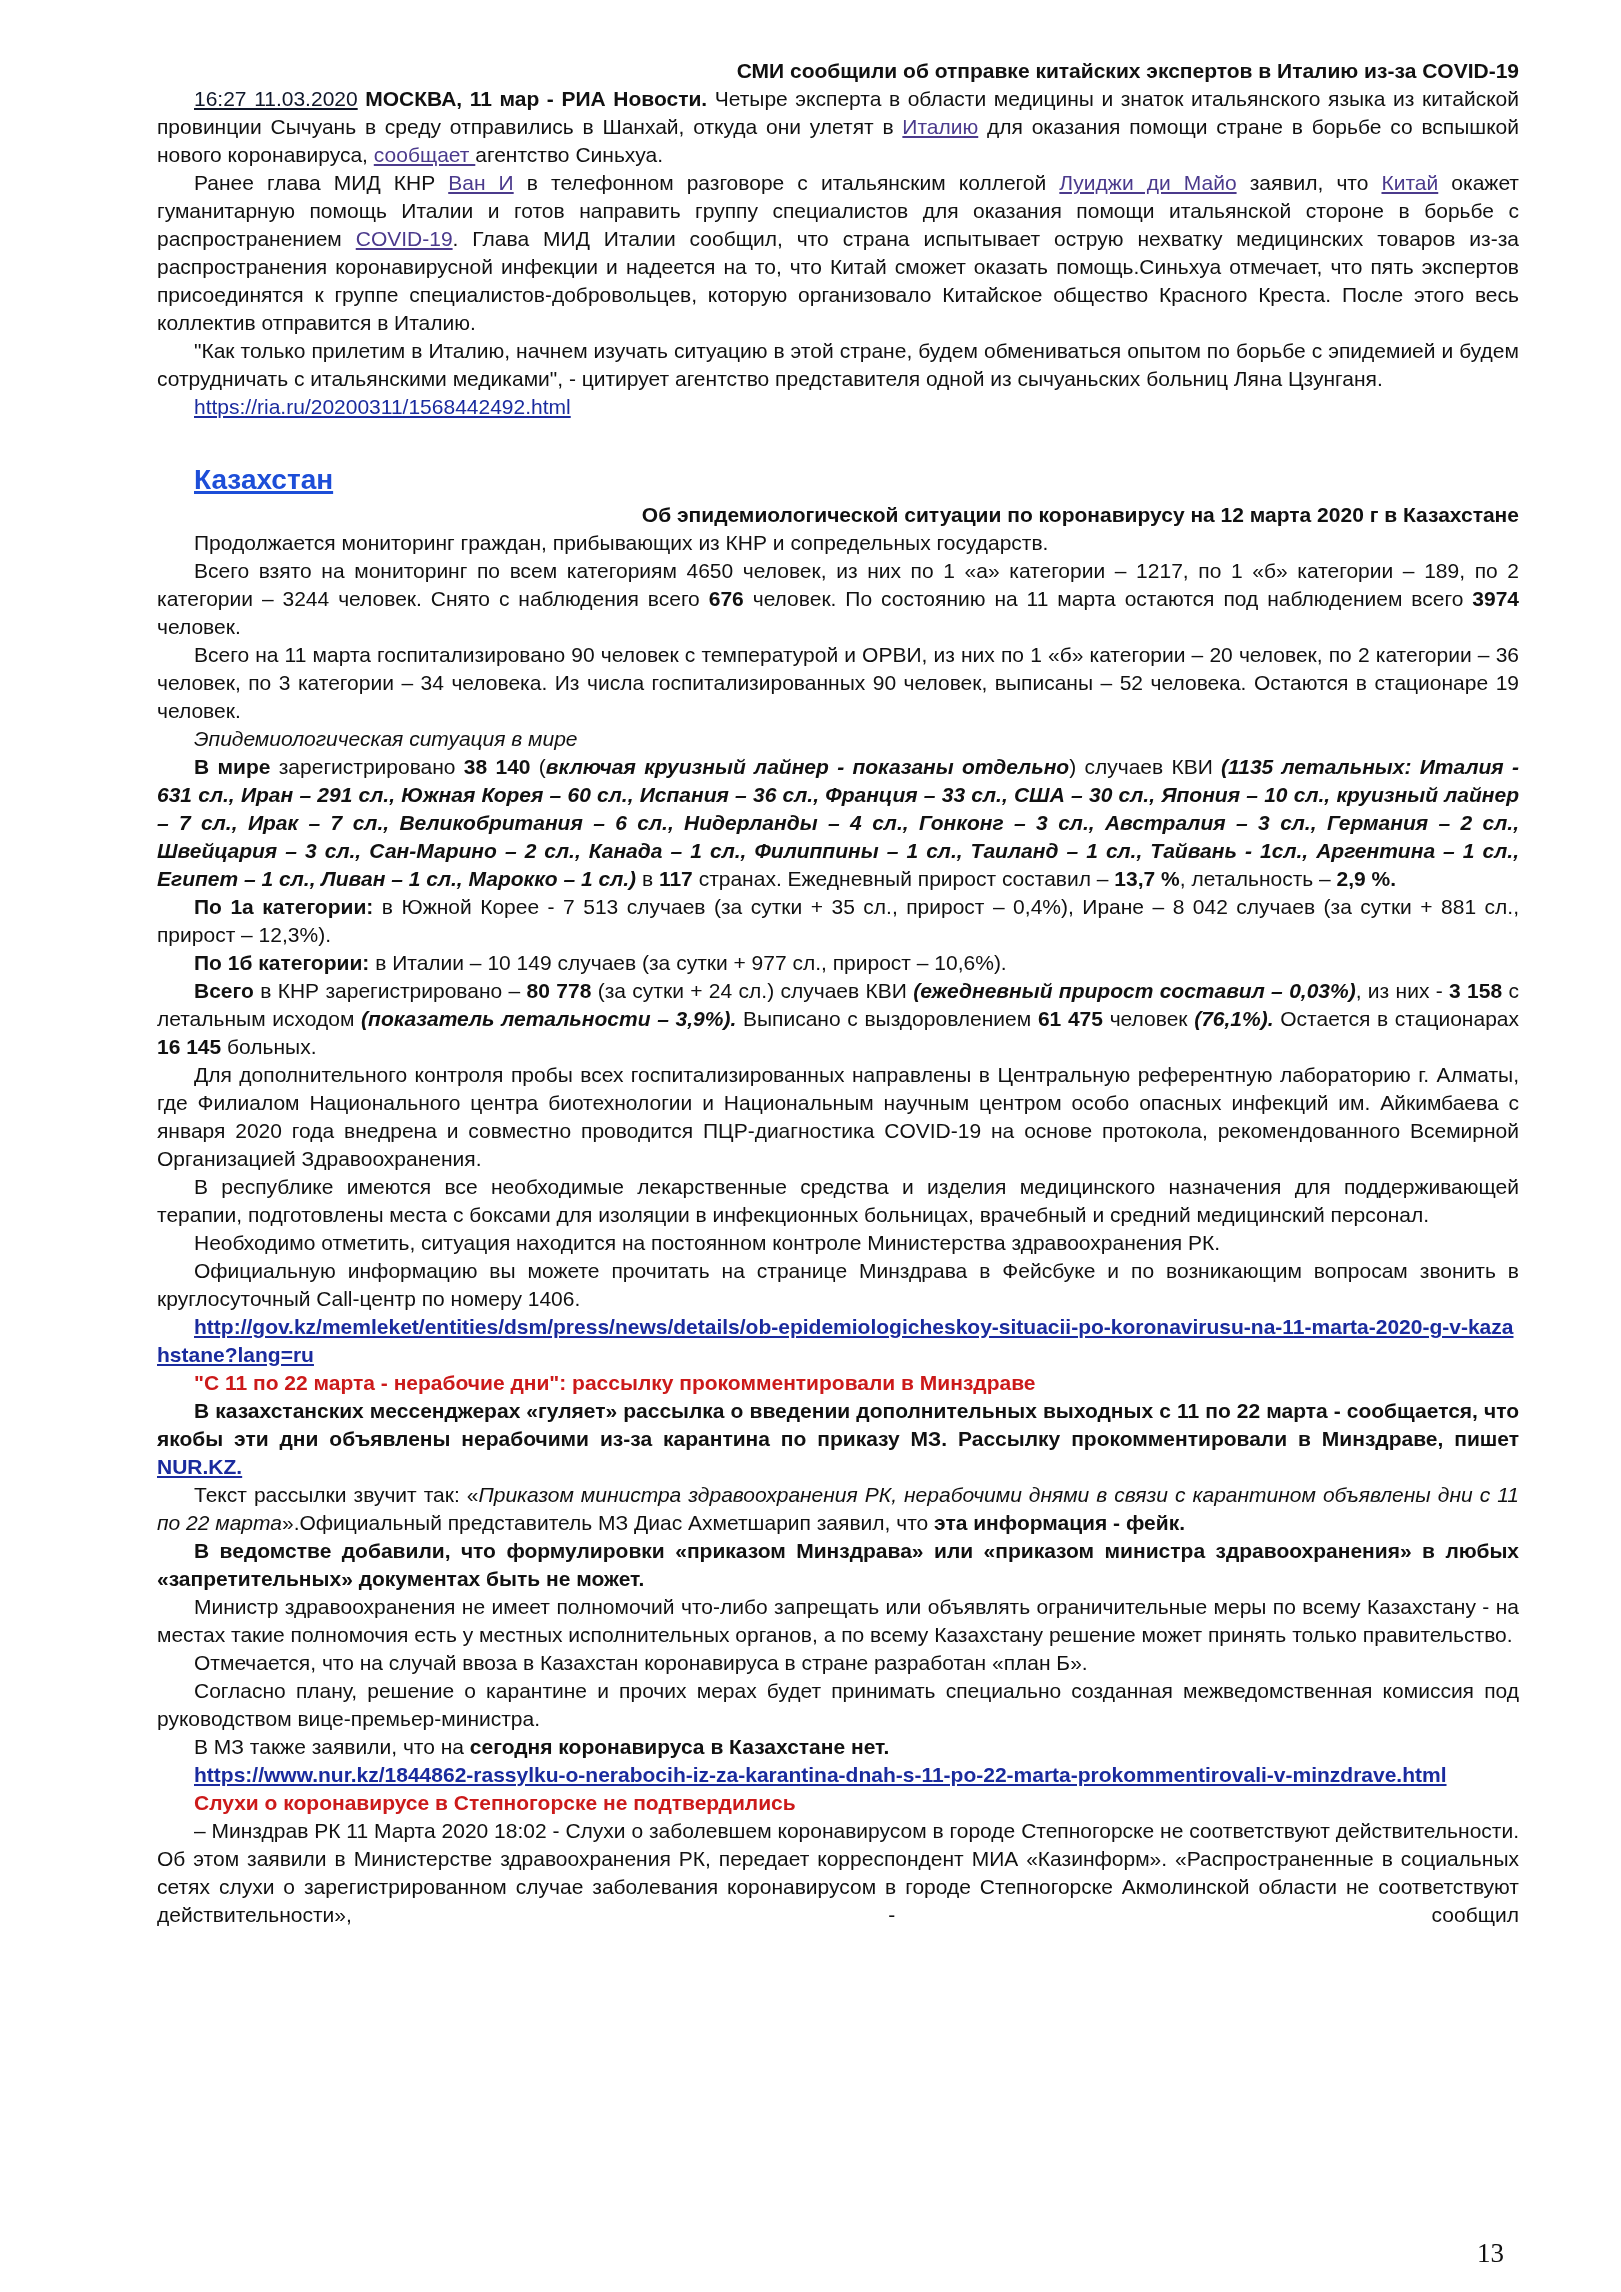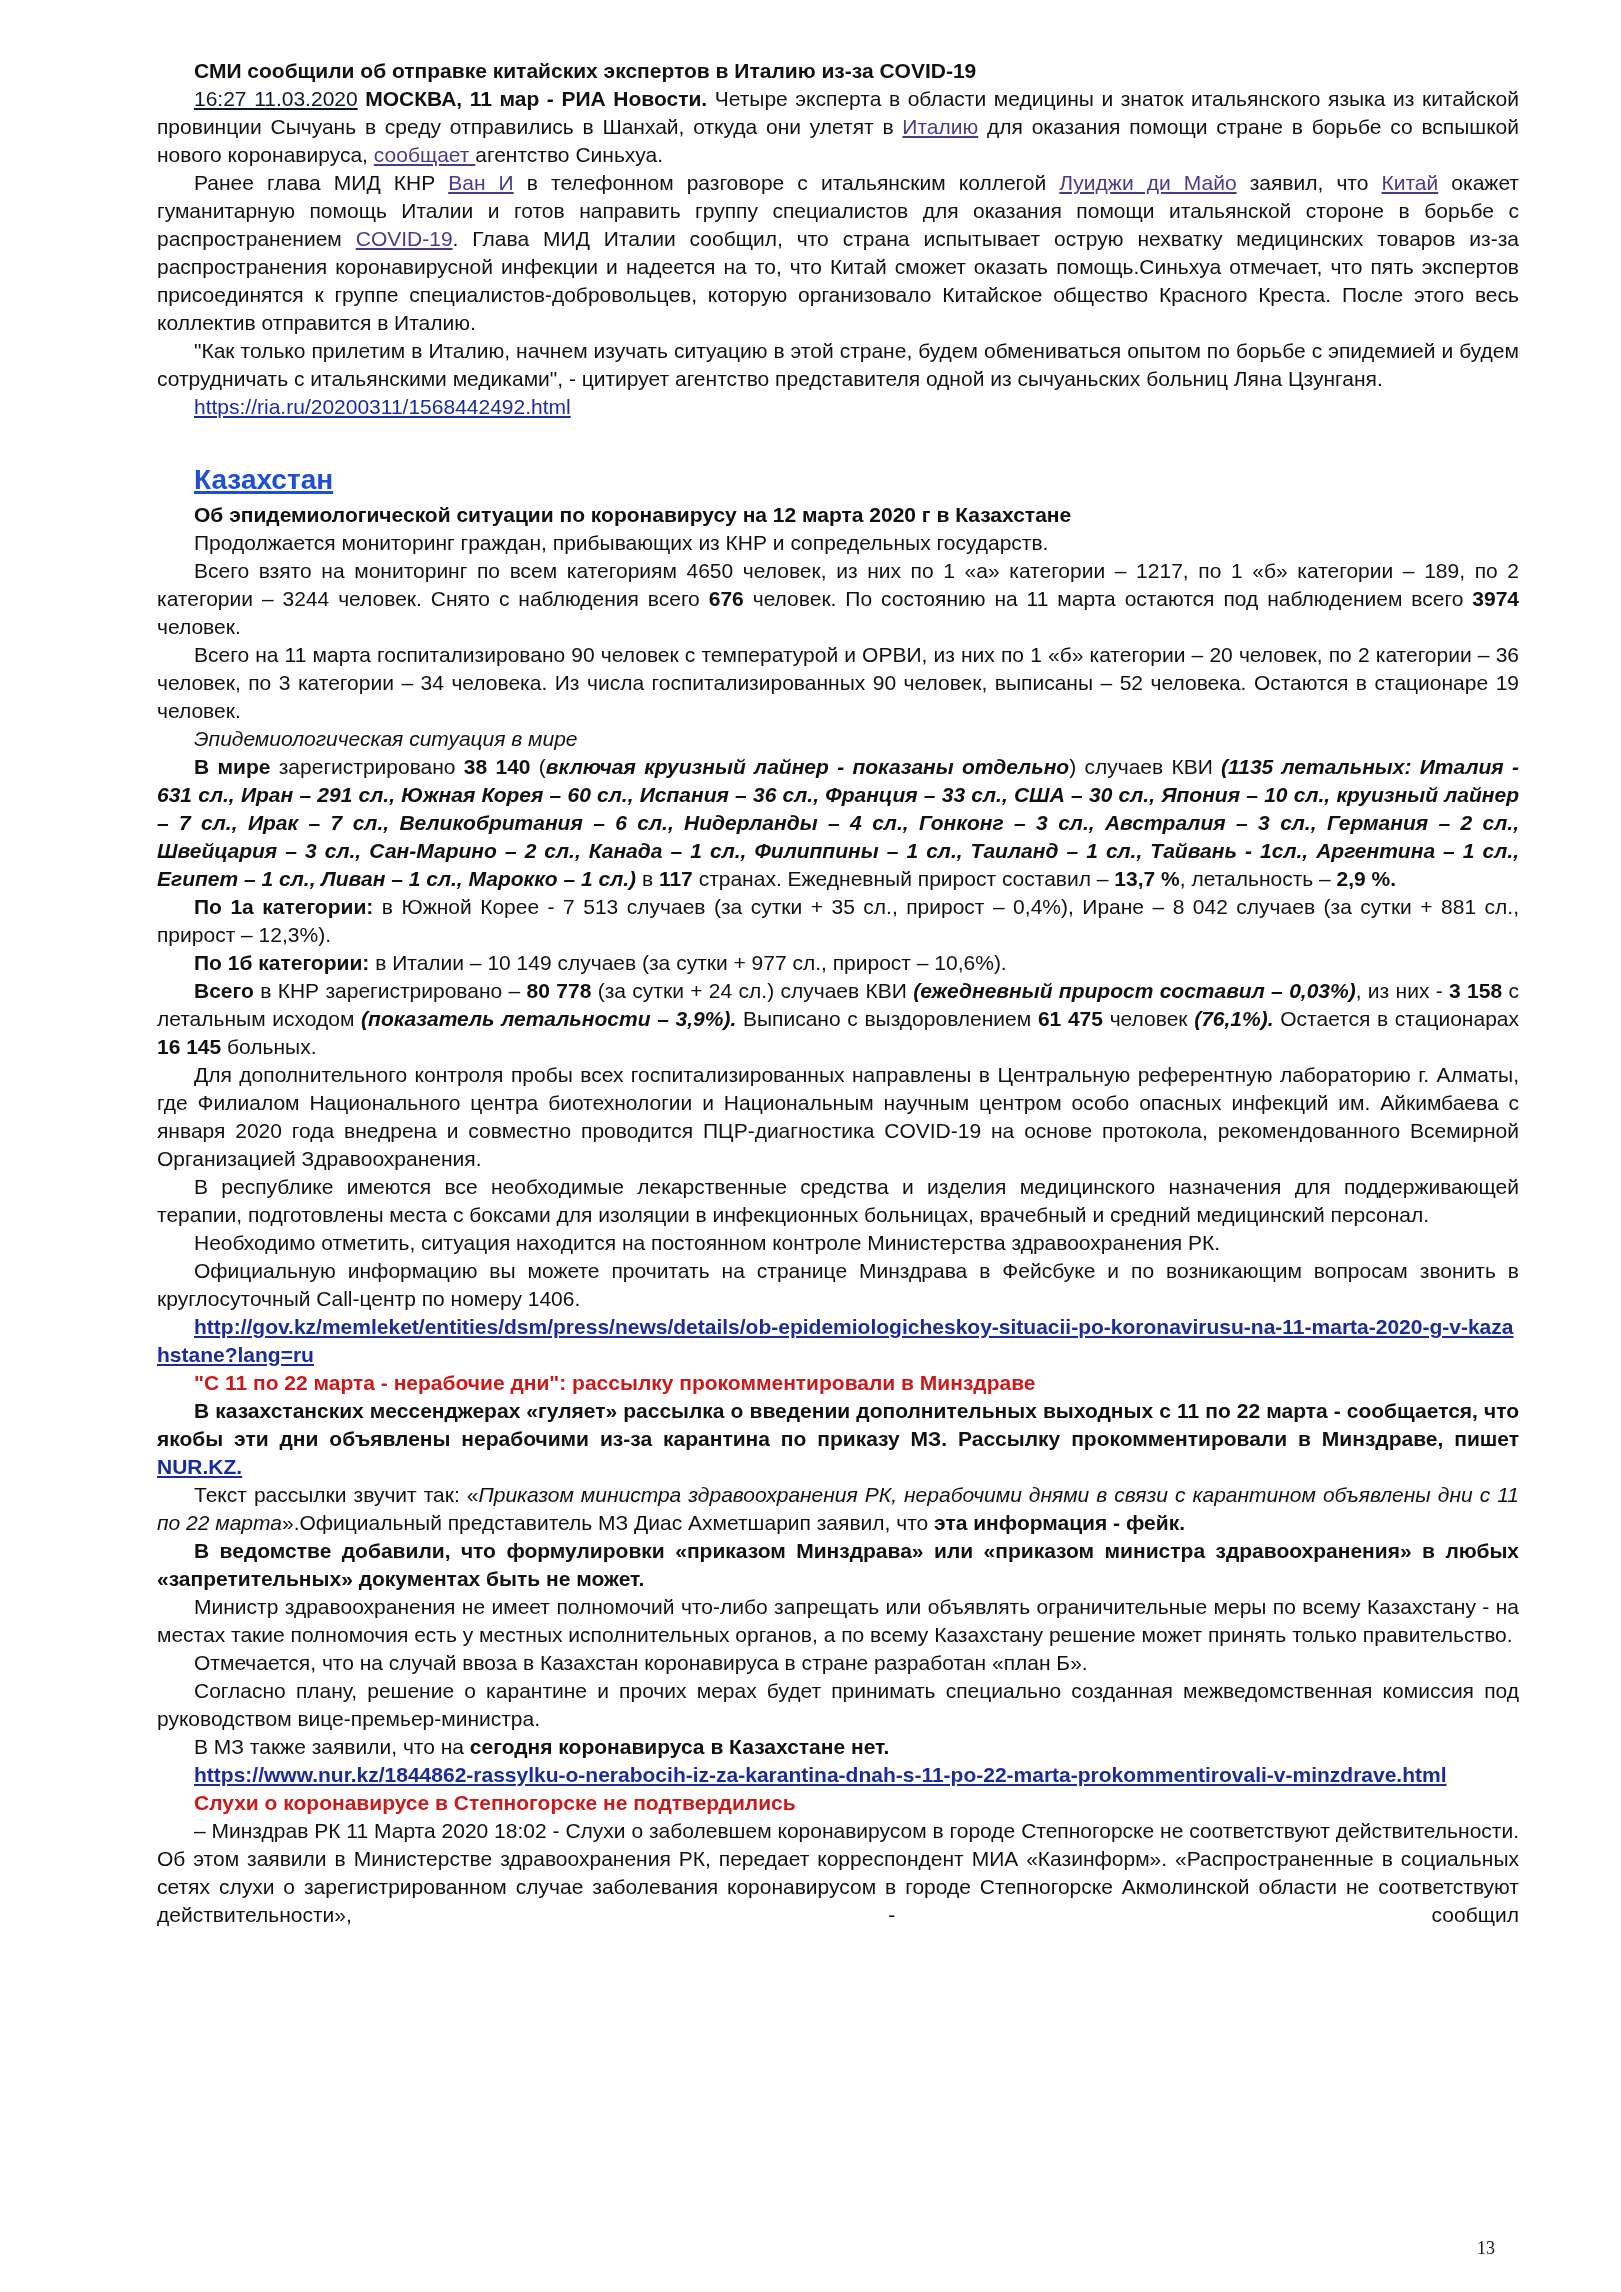--- a/index.html
+++ b/index.html
@@ -6,33 +6,33 @@
   body { width: 1621px; height: 2293px; position: relative; overflow: hidden; }
   .page {
     position: absolute; left: 157px; top: 57px; width: 1362px;
     font-family: "Liberation Sans", sans-serif; font-size: 21px; line-height: 28px;
     color: #111; text-align: justify;
   }
   p { margin: 0; text-indent: 37px; }
   .b { font-weight: bold; }
   .bi { font-weight: bold; font-style: italic; }
   .i { font-style: italic; }
-  .h-title { font-weight: bold; text-indent: 37px; text-align: left; }
+  .h-title { font-weight: bold; text-indent: 37px; text-align: right; }
   .ts { color: #0f172a; text-decoration: underline; }
   a.lnk { color: #4b3a8c; text-decoration: underline; }
   a.lnk-blue { color: #1a2b9e; text-decoration: underline; }
   a.lnk-bold { color: #1a2b9e; text-decoration: underline; font-weight: bold; }
   .country {
     font-size: 28px; line-height: 43px; font-weight: bold; color: #1d4ed8;
     text-decoration: underline; text-decoration-thickness: 2.9px; text-indent: 37px; margin-top: 37px;
   }
   .red-h { color: #cc1a1a; font-weight: bold; text-indent: 37px; text-align: left; }
   .pagenum {
     position: absolute; left: 1477px; top: 2238px;
-    font-family: "Liberation Serif", serif; font-size: 18px; color: #111;
+    font-family: "Liberation Serif", serif; font-size: 27px; color: #111;
   }
 </style>
 </head>
 <body>
 
 <div class="page">
 
   <p class="h-title">СМИ сообщили об отправке китайских экспертов в Италию из-за COVID-19</p>
   <p><a class="ts">16:27 11.03.2020</a> <span class="b">МОСКВА, 11 мар - РИА Новости.</span><span> Четыре эксперта в области медицины и знаток итальянского языка из китайской провинции Сычуань в среду отправились в Шанхай, откуда они улетят в </span><a class="lnk">Италию</a><span> для оказания помощи стране в борьбе со вспышкой нового коронавируса, </span><a class="lnk">сообщает </a><span>агентство Синьхуа.</span></p>
   <p><span>Ранее глава МИД КНР </span><a class="lnk">Ван И</a><span> в телефонном разговоре с итальянским коллегой </span><a class="lnk">Луиджи ди Майо</a><span> заявил, что </span><a class="lnk">Китай</a><span> окажет гуманитарную помощь Италии и готов направить группу специалистов для оказания помощи итальянской стороне в борьбе с распространением </span><a class="lnk">COVID-19</a><span>. Глава МИД Италии сообщил, что страна испытывает острую нехватку медицинских товаров из-за распространения коронавирусной инфекции и надеется на то, что Китай сможет оказать помощь.Синьхуа отмечает, что пять экспертов присоединятся к группе специалистов-добровольцев, которую организовало Китайское общество Красного Креста. После этого весь коллектив отправится в Италию.</span></p>

